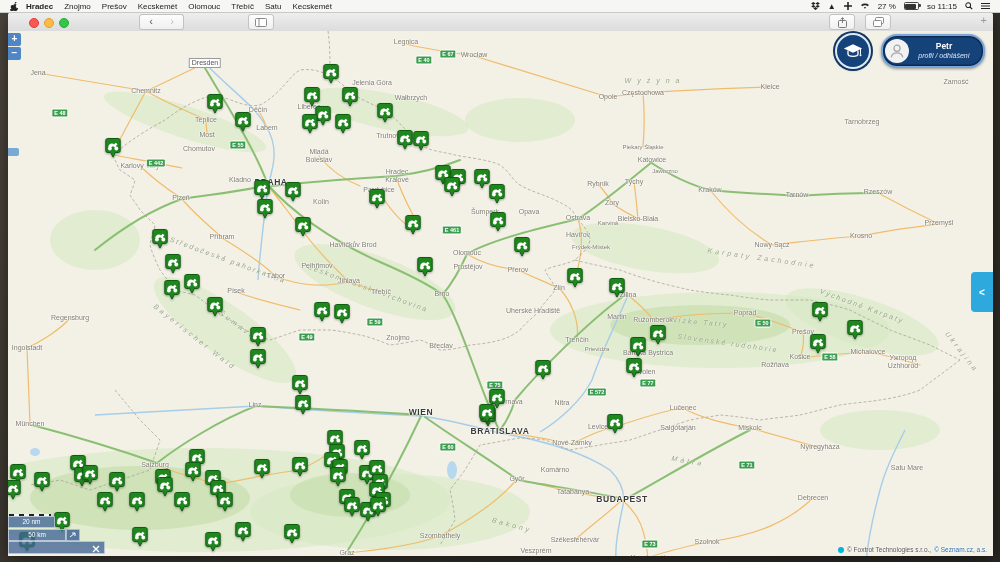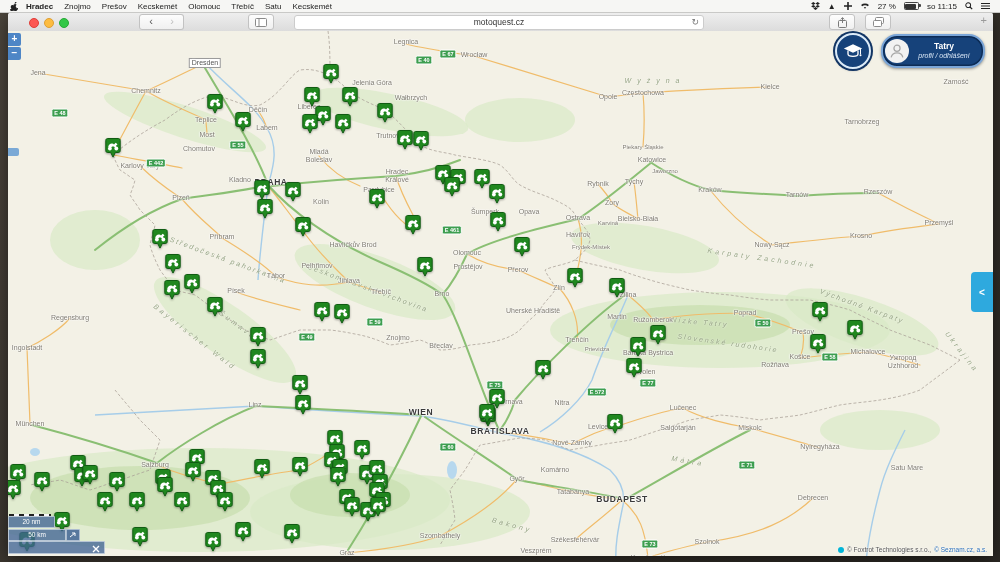--- a/index.html
+++ b/index.html
@@ -144,24 +144,20 @@
       <span class="tl red"></span>
       <span class="tl yel"></span>
       <span class="tl grn"></span>
       <span class="navbtn back" style="left:131px">‹</span>
       <span class="navbtn fwd" style="left:153px">›</span>
       <span class="toolbtn" style="left:240px">
         <svg width="12" height="9" viewBox="0 0 12 9">
             <rect x=".5" y=".5" width="11" height="8" rx="1" fill="#fff" stroke="#8a8a8a"></rect>
             <line x1="4" y1=".5" x2="4" y2="8.5" stroke="#8a8a8a"></line>
           </svg>
-      </span>
-      <span class="urlbar">
-        <span>motoquest.cz</span>
-        <span class="reload">↻</span>
       </span>
       <span class="toolbtn" style="left:821px">
         <svg width="9" height="11" viewBox="0 0 9 11">
             <rect x=".5" y="3.5" width="8" height="7" rx="1" fill="none" stroke="#7a7a7a"></rect>
             <line x1="4.5" y1="6" x2="4.5" y2=".8" stroke="#7a7a7a"></line>
             <path d="M2.8 2.4L4.5.6l1.7 1.8" fill="none" stroke="#7a7a7a"></path>
           </svg>
       </span>
       <span class="toolbtn" style="left:857px">
         <svg width="11" height="10" viewBox="0 0 11 10">
@@ -632,21 +628,21 @@
           </svg>
         </div>
         <div class="userpill">
           <span class="avatar">
             <svg width="18" height="18" viewBox="0 0 20 20">
               <circle cx="10" cy="7" r="3.4" fill="none" stroke="#a8a8a8" stroke-width="1.4"></circle>
               <path d="M3.5 17c.8-3.4 3.4-5 6.5-5s5.7 1.6 6.5 5" fill="none" stroke="#a8a8a8" stroke-width="1.4"></path>
             </svg>
           </span>
           <span class="usertext">
-            <div class="uname">Tatry</div>
+            <div class="uname">Petr</div>
             <div class="usub">profil / odhlášení</div>
           </span>
         </div>
       </div>
 
       <div class="scale">
         <div class="ruler" style="bottom:40px"></div>
         <div class="sbar" style="bottom:28px;width:45px;height:10px">20 nm</div>
         <div class="sbar" style="bottom:15px;width:56px;height:10px">50 km</div>
         <div class="minibtn" style="bottom:15px;left:58px;width:12px;height:10px">

